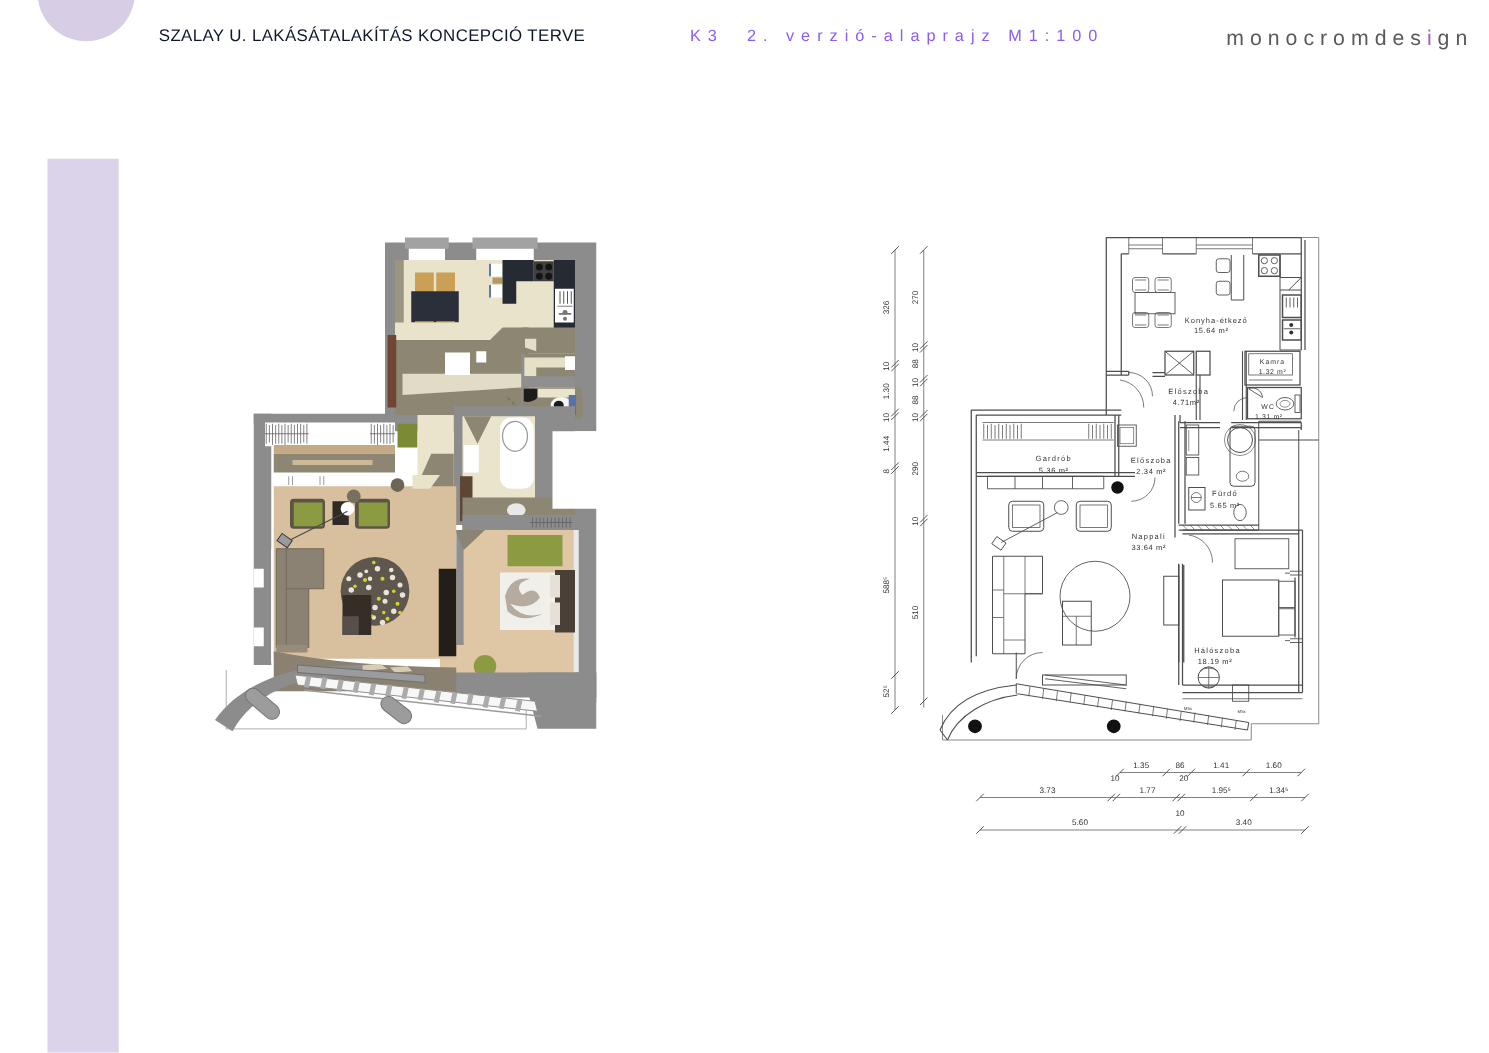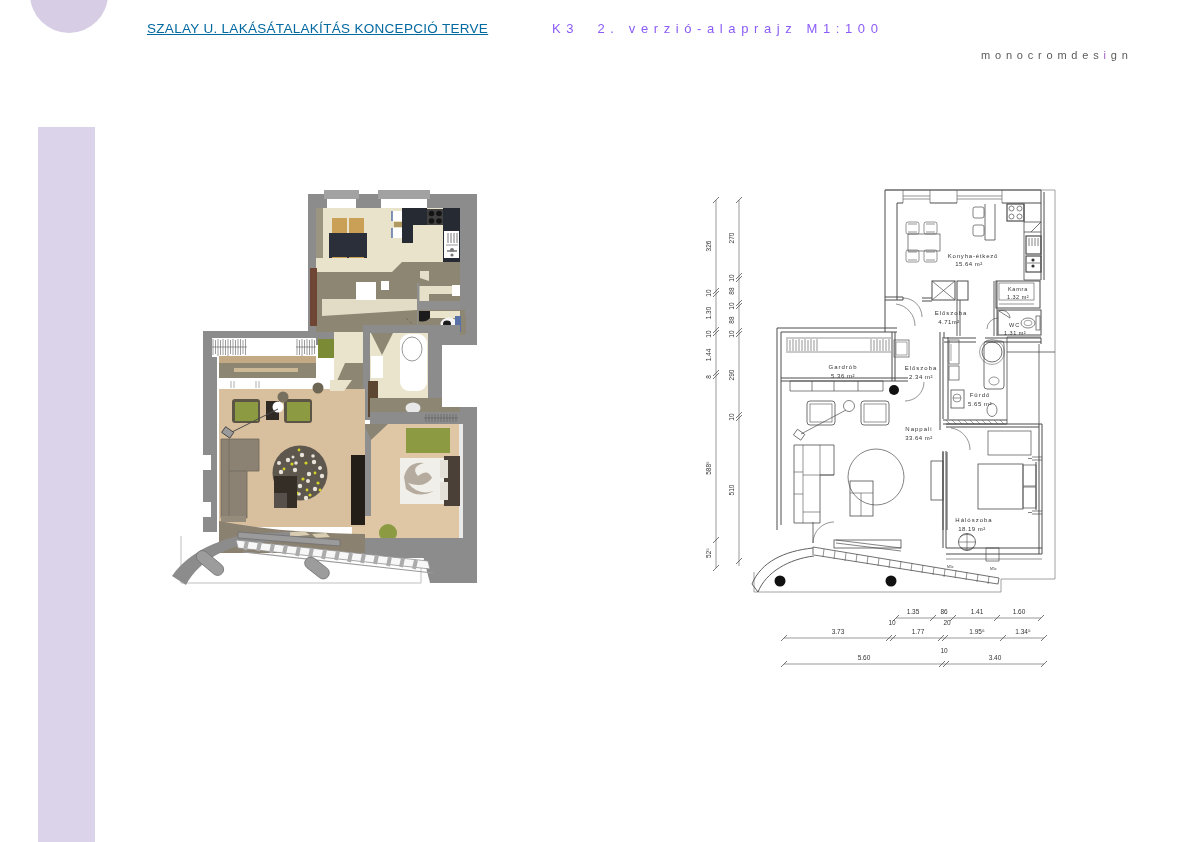--- a/index.html
+++ b/index.html
@@ -7,25 +7,25 @@
        font-family:"Liberation Sans", sans-serif;}
   .hdr{position:absolute;white-space:nowrap;}
 </style>
 </head>
 <body>
 
 <div style="position:absolute;left:30px;top:-45px;width:78px;height:78px;border-radius:50%;background:#d7cde4;"></div>
 
 <div style="position:absolute;left:38px;top:127px;width:57px;height:715px;background:#dbd3e9;"></div>
 
-<div class="hdr" style="left:147px;top:21px;font-size:13.5px;letter-spacing:0.3px;color:#0369a1;text-decoration:underline;">SZALAY U. LAKÁSÁTALAKÍTÁS KONCEPCIÓ TERVE</div>
+<div class="hdr" style="left:127px;top:21px;font-size:13.5px;letter-spacing:0.3px;color:#0f172a;">SZALAY U. LAKÁSÁTALAKÍTÁS KONCEPCIÓ TERVE</div>
 
 <div class="hdr" style="left:552px;top:21px;font-size:13px;letter-spacing:5.6px;color:#8b5cf6;">K3&nbsp;&nbsp;2. verzió-alaprajz M1:100</div>
 
-<div class="hdr" style="left:981px;top:21px;font-size:11px;letter-spacing:4.8px;color:#5a5a5a;margin-top:28px;">monocromdes<span style="color:#9a5fc0;">i</span>gn</div>
+<div class="hdr" style="left:981px;top:21px;font-size:17px;letter-spacing:4.8px;color:#5a5a5a;">monocromdes<span style="color:#9a5fc0;">i</span>gn</div>
 
 <svg width="1191" height="842" viewBox="0 0 1191 842" style="position:absolute;left:0;top:0;">
 <g id="leftplan" stroke="none">
 
 <rect x="308" y="194" width="169" height="151" fill="#8c8c8c"></rect>
 
 <rect x="324" y="190" width="35" height="9" fill="#a2a2a2"></rect>
 
 <rect x="378" y="190" width="52" height="9" fill="#a2a2a2"></rect>
 

